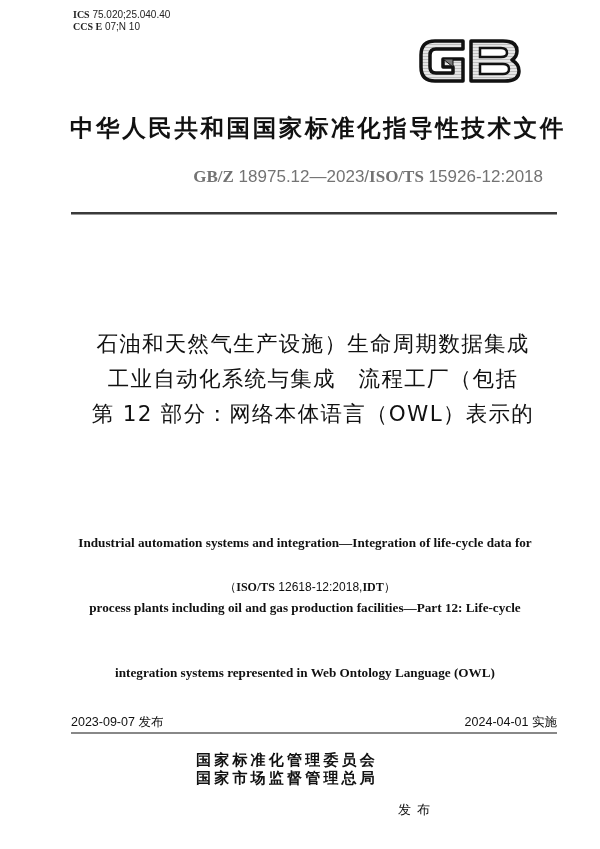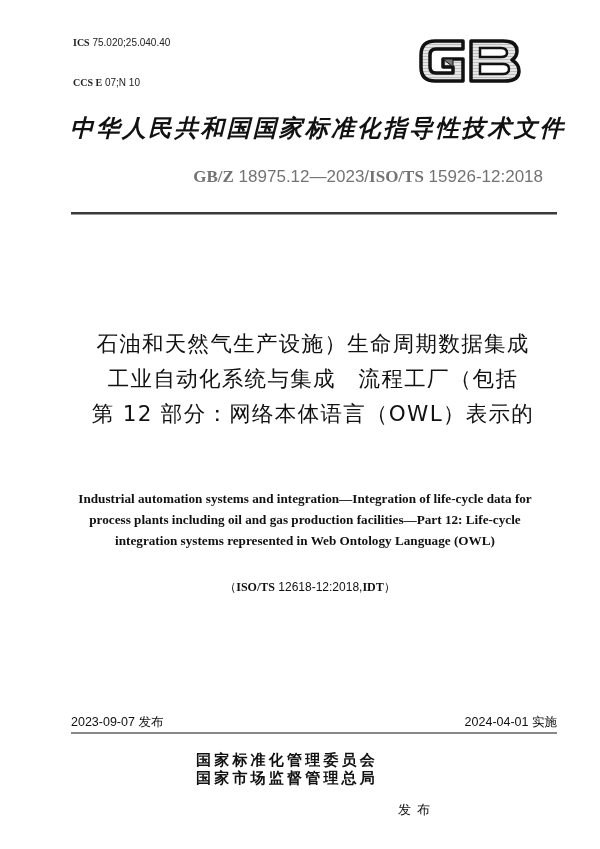--- a/index.html
+++ b/index.html
@@ -22,41 +22,40 @@
       top: 9px;
       font-family: "Liberation Sans", sans-serif;
       font-size: 10px;
       line-height: 12px;
       color: #222;
     }
     .classification .lbl {
       font-family: "Liberation Serif", serif;
       font-weight: bold;
     }
-    .classification div { white-space: pre; margin-top: 28px; }
+    .classification div { white-space: pre; }
 
     .gb-logo {
       left: 417px;
       top: 35px;
       width: 108px;
       height: 52px;
     }
 
     .doc-type {
       left: 70px;
       top: 113px;
       width: 490px;
       font-family: "DejaVu Serif", serif;
       font-weight: bold;
       font-size: 23.5px;
       letter-spacing: 2.6px;
       line-height: 30px;
       white-space: nowrap;
       color: #111;
-      font-style: italic;
     }
 
     .doc-number {
       right: 57px;
       top: 170px;
       font-family: "Liberation Sans", sans-serif;
       font-size: 17px;
       line-height: 14px;
       white-space: nowrap;
       color: #737373;
@@ -92,21 +91,21 @@
       left: 50px;
       top: 488px;
       width: 510px;
       text-align: center;
       font-family: "Liberation Serif", serif;
       font-weight: bold;
       font-size: 13.2px;
       line-height: 21px;
       color: #111;
     }
-    .en-title div { white-space: nowrap; }
+    .en-title div { white-space: nowrap; margin-top: 44px; }
 
     .equivalence {
       left: 100px;
       top: 580px;
       width: 420px;
       text-align: center;
       font-family: "Liberation Sans", sans-serif;
       font-size: 12px;
       line-height: 14px;
       white-space: nowrap;

